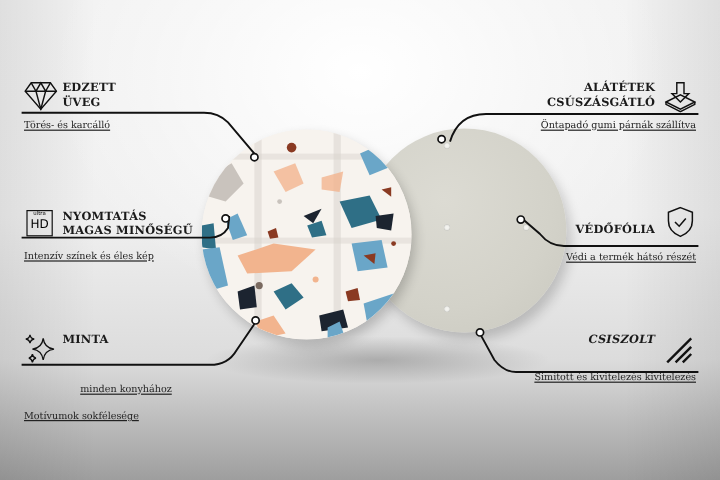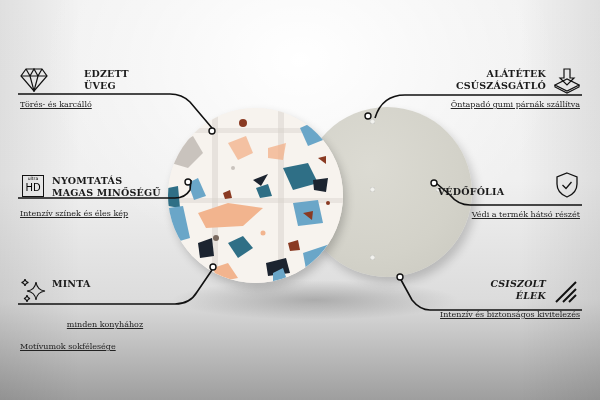--- a/index.html
+++ b/index.html
@@ -113,21 +113,21 @@
   </g>
 </svg>
 
 <div class="feature left" style="left:18px; top:68px;">
   <svg class="icon" width="28" height="24" viewBox="0 0 28 24" style="left:2px; top:0;">
     <g fill="none" stroke="#111" stroke-width="1.2">
       <path d="M6 1 L22 1 L27 8 L14 23 L1 8 Z"></path>
       <path d="M1 8 L27 8 M6 1 L10 8 L14 23 L18 8 L22 1 M10 8 L14 1 L18 8"></path>
     </g>
   </svg>
-  <div class="title-wrap" style="left:34px; top:0; width:140px;margin-left:32px;">
+  <div class="title-wrap" style="left:34px; top:0; width:140px;">
     <div class="title">EDZETT</div>
     <div class="title">ÜVEG</div>
   </div>
   <div class="desc" style="position:absolute; left:2px; top:31px; width:170px;">Törés- és karcálló</div>
 </div>
 
 <div class="feature left" style="left:18px; top:175px;">
   <div class="icon" style="left:4px; top:0; width:20px; height:20px; border:1.2px solid #111; text-align:center;">
     <div style="font-family:'DejaVu Sans',sans-serif; font-size:4.5px; line-height:6px;">ultra</div>
     <div style="font-family:'DejaVu Sans',sans-serif; font-size:10px; line-height:11px;">HD</div>
@@ -163,38 +163,37 @@
     <g fill="none" stroke="#111" stroke-width="1.2">
       <path d="M10 1 L16 1 L16 10 L20 10 L13 17 L6 10 L10 10 Z"></path>
       <path d="M1 17 L13 11 L25 17 L13 23 Z"></path>
       <path d="M1 17 L1 19 L13 25 L25 19 L25 17"></path>
     </g>
   </svg>
   <div class="desc" style="position:absolute; right:2px; top:31px; width:180px;">Öntapadó gumi párnák szállítva</div>
 </div>
 
 <div class="feature right" style="left:400px; top:172px; width:182px;">
-  <div style="position:absolute; right:36px; top:14px; width:150px;text-align:center;">
+  <div style="position:absolute; right:36px; top:14px; width:150px;">
     <div class="title">VÉDŐFÓLIA</div>
   </div>
   <svg class="icon" width="22" height="26" viewBox="0 0 22 26" style="right:4px; top:0;">
     <g fill="none" stroke="#111" stroke-width="1.3">
       <path d="M11 1 L21 5 L21 12 Q21 21 11 25 Q1 21 1 12 L1 5 Z"></path>
       <path d="M6.5 13 L10 16.5 L15.5 10"></path>
     </g>
   </svg>
   <div class="desc" style="position:absolute; right:2px; top:37px; width:180px;">Védi a termék hátsó részét</div>
 </div>
 
 <div class="feature right" style="left:400px; top:278px; width:182px;">
   <div style="position:absolute; right:36px; top:0; width:150px;font-style:italic;">
     <div class="title">CSISZOLT</div>
-    <div class="title">ÉLEK</div>
   </div>
   <svg class="icon" width="24" height="24" viewBox="0 0 24 24" style="right:4px; top:2px;">
     <g stroke="#111" stroke-width="2">
       <line x1="2" y1="22" x2="22" y2="2"></line>
       <line x1="9" y1="22" x2="22" y2="9"></line>
       <line x1="15" y1="22" x2="22" y2="15"></line>
     </g>
   </svg>
-  <div class="desc" style="position:absolute; right:2px; top:31px; width:190px;">Intenzív és biztonságos kivitelezés</div>
+  <div class="desc" style="position:absolute; right:2px; top:31px; width:190px;">Simított és kivitelezés kivitelezés</div>
 </div>
 
 </body></html>

